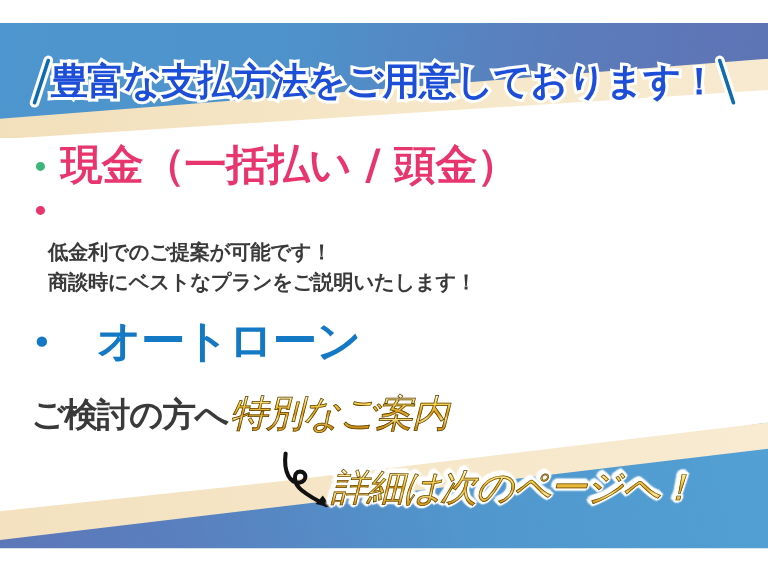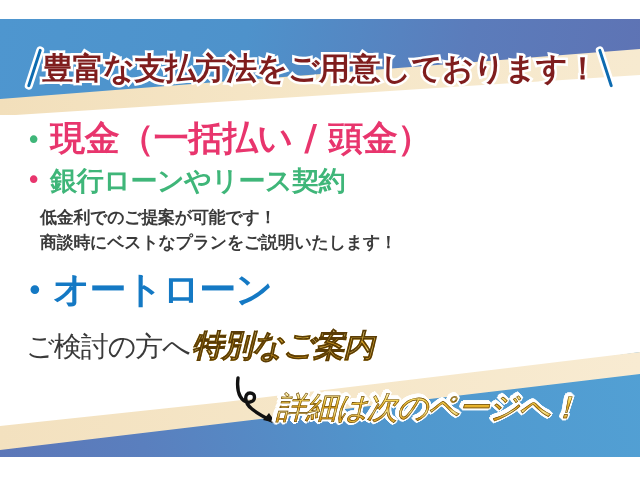--- a/index.html
+++ b/index.html
@@ -41,56 +41,56 @@
     position:absolute;left:0;top:42px;width:640px;height:52px;
     display:flex;align-items:center;justify-content:center;gap:6px;
   }
   .slash{
     display:block;width:3px;height:40px;background:#0d6bb0;border-radius:2px;
     box-shadow:0 0 0 2.5px #ffffff;
   }
   .slash.left{transform:rotate(18deg);}
   .slash.right{transform:rotate(-18deg);}
   .headline{
-    font-size:31px;font-weight:bold;color:#7f1d1d;letter-spacing:-0.5px;
+    font-size:31px;font-weight:bold;color:#1d4ed8;letter-spacing:-0.5px;
     white-space:nowrap;line-height:1;
     -webkit-text-stroke:5px #ffffff;paint-order:stroke fill;
     text-shadow:0 0 2px #ffffff;
   }
 
   
   .list{position:absolute;left:26px;top:118px;width:600px;}
   .bullet-line{display:flex;align-items:baseline;gap:9px;white-space:nowrap;line-height:1.18;}
   .dot{font-size:26px;line-height:1;position:relative;top:-1px;}
   .dot.green{color:#3fb679;}
   .dot.pink{color:#e8356d;}
   .dot.blue{color:#1479c4;}
   .bl-1{margin-bottom:6px;}
   .bl-1 .txt{font-size:35px;font-weight:bold;color:#e8356d;letter-spacing:-0.5px;}
   .bl-2{margin-bottom:8px;}
   .bl-2 .txt{font-size:27px;font-weight:bold;color:#3fb679;letter-spacing:-0.5px;}
-  .bl-3 .txt{font-size:37px;font-weight:bold;color:#1479c4;letter-spacing:-1px;}
+  .bl-3 .txt{font-size:37px;font-weight:bold;color:#1479c4;letter-spacing:-1px;margin-left:28px;}
   .bl-3 .dot{font-size:30px;}
 
   .subnote{margin:2px 0 14px 14px;}
   .subnote div{
     font-size:17px;font-weight:bold;color:#3a3a3a;letter-spacing:-0.3px;
     line-height:1.45;white-space:nowrap;
   }
 
   
   .gold-row{
     position:absolute;left:26px;top:330px;width:614px;
     display:flex;align-items:baseline;white-space:nowrap;
   }
   .gray-txt{
-    font-size:28px;font-weight:normal;color:#3a3a3a;letter-spacing:-1px;line-height:1;
+    font-size:28px;font-weight:bold;color:#3a3a3a;letter-spacing:-1px;line-height:1;
   }
   .gold-txt{
-    font-size:31px;font-weight:bold;font-style:italic;line-height:1;
+    font-size:31px;font-weight:normal;font-style:italic;line-height:1;
     letter-spacing:-1px;padding:0 2px;
     background:linear-gradient(180deg,#fff6c9 0%,#f6d44e 22%,#d99a16 48%,#f8e07f 62%,#c98b10 85%,#efc64d 100%);
     -webkit-background-clip:text;background-clip:text;color:transparent;
     -webkit-text-stroke:0.6px #5a3c06;
     filter:drop-shadow(1.6px 1.6px 0 #ffffff) drop-shadow(-1.4px -1.4px 0 #ffffff)
            drop-shadow(1.6px -1.4px 0 #ffffff) drop-shadow(-1.4px 1.6px 0 #ffffff);
   }
 
   
   .next-row{position:absolute;left:276px;top:392px;white-space:nowrap;}
@@ -123,21 +123,20 @@
 
   <div class="list">
 
     <div class="bullet-line bl-1">
       <span class="dot green">•</span>
       <span class="txt">現金（一括払い / 頭金）</span>
     </div>
 
     <div class="bullet-line bl-2">
       <span class="dot pink">•</span>
-      <span class="txt">銀行ローンやリース契約</span>
     </div>
 
     <div class="subnote">
       <div>低金利でのご提案が可能です！</div>
       <div>商談時にベストなプランをご説明いたします！</div>
     </div>
 
     <div class="bullet-line bl-3">
       <span class="dot blue">•</span>
       <span class="txt">オートローン</span>

